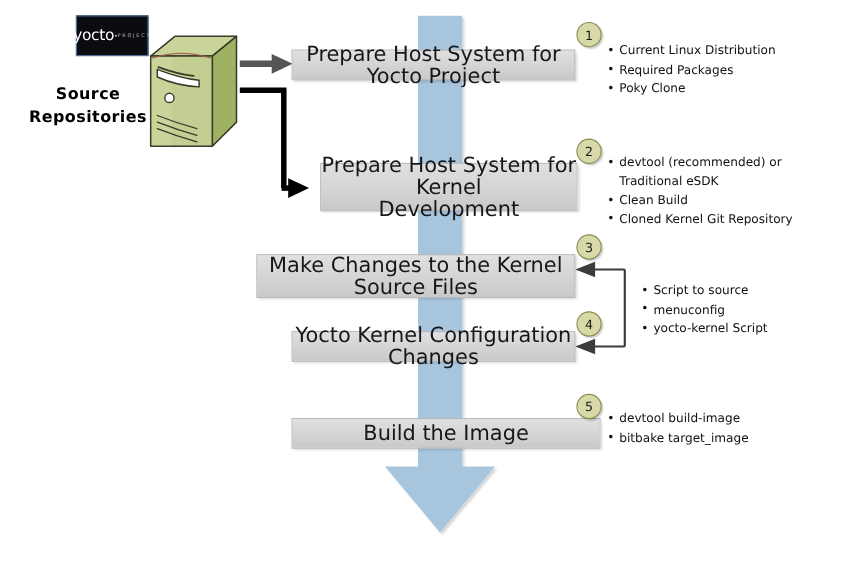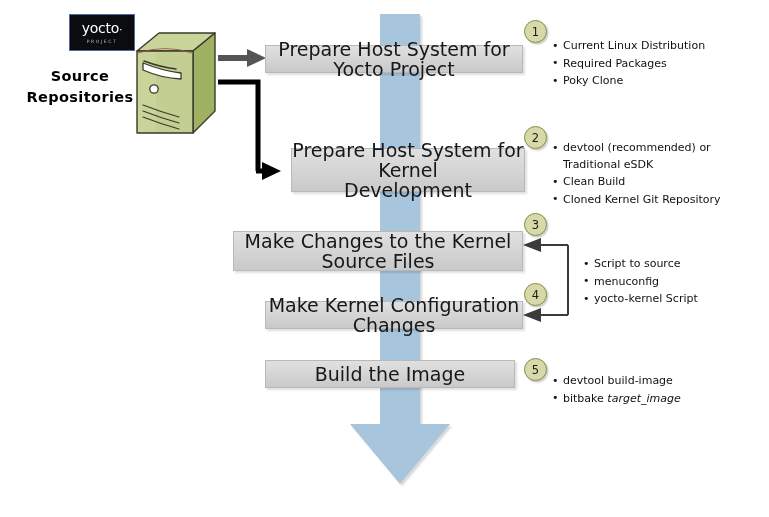--- a/index.html
+++ b/index.html
@@ -24,21 +24,21 @@
   .abs { position: absolute; }
 
   
   #yocto-logo {
     left: 69px; top: 14px;
     width: 66px; height: 37px;
     background: #0b0c10;
     border: 1px solid #4f6a9c;
     box-sizing: border-box;
     display: flex;
-    flex-direction: column;
+    flex-direction: row;
     align-items: center;
     justify-content: center;
   }
   #yocto-logo .yl-main {
     color: #ffffff;
     font-size: 14px;
     letter-spacing: -0.3px;
     line-height: 14px;
     font-family: "DejaVu Sans", sans-serif;
   }
@@ -46,21 +46,21 @@
   #yocto-logo .yl-sub {
     color: #b9b9b9;
     font-size: 4.5px;
     letter-spacing: 1.6px;
     line-height: 7px;
     margin-top: 1px;
   }
 
   
   #source-repo-label {
-    left: 20px; top: 66px;
+    left: 20px; top: 76px;
     width: 120px;
     text-align: center;
     font-weight: bold;
     font-size: 14.5px;
     line-height: 21px;
     letter-spacing: 0.4px;
     color: #000;
   }
   #source-repo-url {
     left: 6px; top: 142px;
@@ -86,21 +86,21 @@
     justify-content: center;
     text-align: center;
     font-size: 19px;
     line-height: 20px;
     color: #15171a;
   }
   #box-1 { left: 265px; top: 45px;  width: 258px; height: 28px; }
   #box-2 { left: 291px; top: 148px; width: 234px; height: 44px; }
   #box-3 { left: 233px; top: 231px; width: 290px; height: 40px; }
   #box-4 { left: 265px; top: 301px; width: 258px; height: 28px; }
-  #box-5 { left: 265px; top: 360px; width: 250px; height: 28px; }
+  #box-5 { left: 265px; top: 380px; width: 281px; height: 28px; }
 
   
   .step-badge {
     width: 23px; height: 23px;
     border-radius: 50%;
     background: #d7d9a8;
     border: 1.4px solid #8a8c4c;
     box-shadow: 1.5px 1.5px 1.5px rgba(0,0,0,0.20);
     display: flex;
     align-items: center;
@@ -135,21 +135,21 @@
     left: 0; top: -0.5px;
     font-size: 11px;
     color: #111;
   }
   .bullets li .cont { display: block; padding-left: 0; }
   #bullets-1 { left: 552px; top: 38px;  width: 205px; }
   #bullets-2 { left: 552px; top: 140px; width: 210px; }
   #bullets-34{ left: 583px; top: 256px; width: 180px; }
   #bullets-5 { left: 552px; top: 373px; width: 205px; }
   .mono-ish { font-family: "DejaVu Sans", "Liberation Sans", sans-serif; }
-  .ital { font-style: italic; }
+  .ital { }
 
   
   #connectors { left: 0; top: 0; width: 769px; height: 517px; pointer-events: none; }
 </style>
 </head>
 <body>
 
 <div id="canvas">
 
   <svg class="abs" id="flow-arrow" viewBox="0 0 120 500" width="120" height="500">
@@ -226,21 +226,21 @@
       <span>Prepare Host System for Kernel</span><br>
       <span>Development</span>
     </span>
   </div>
 
   <div class="abs proc-box" id="box-3">
     <span>Make Changes to the Kernel Source Files</span>
   </div>
 
   <div class="abs proc-box" id="box-4">
-    <span>Make Kernel Configuration Changes</span>
+    <span>Yocto Kernel Configuration Changes</span>
   </div>
 
   <div class="abs proc-box" id="box-5">
     <span>Build the Image</span>
   </div>
 
   <div class="abs step-badge" id="badge-1">
     <span>1</span>
   </div>
   <div class="abs step-badge" id="badge-2">

